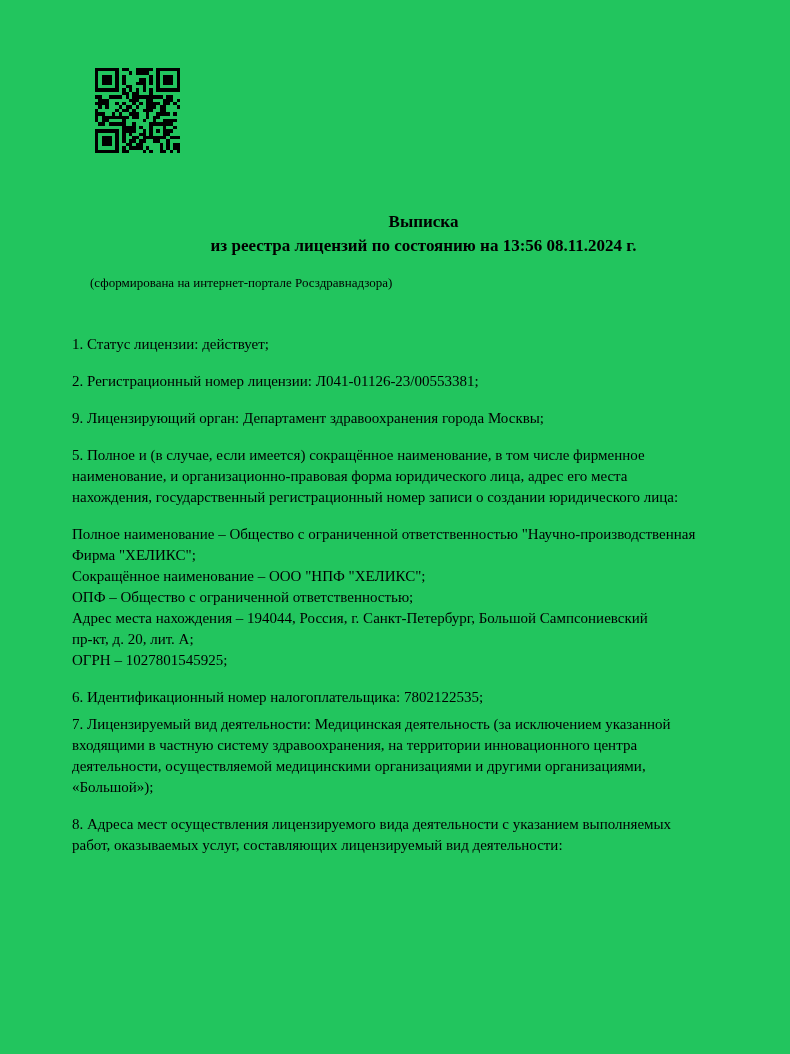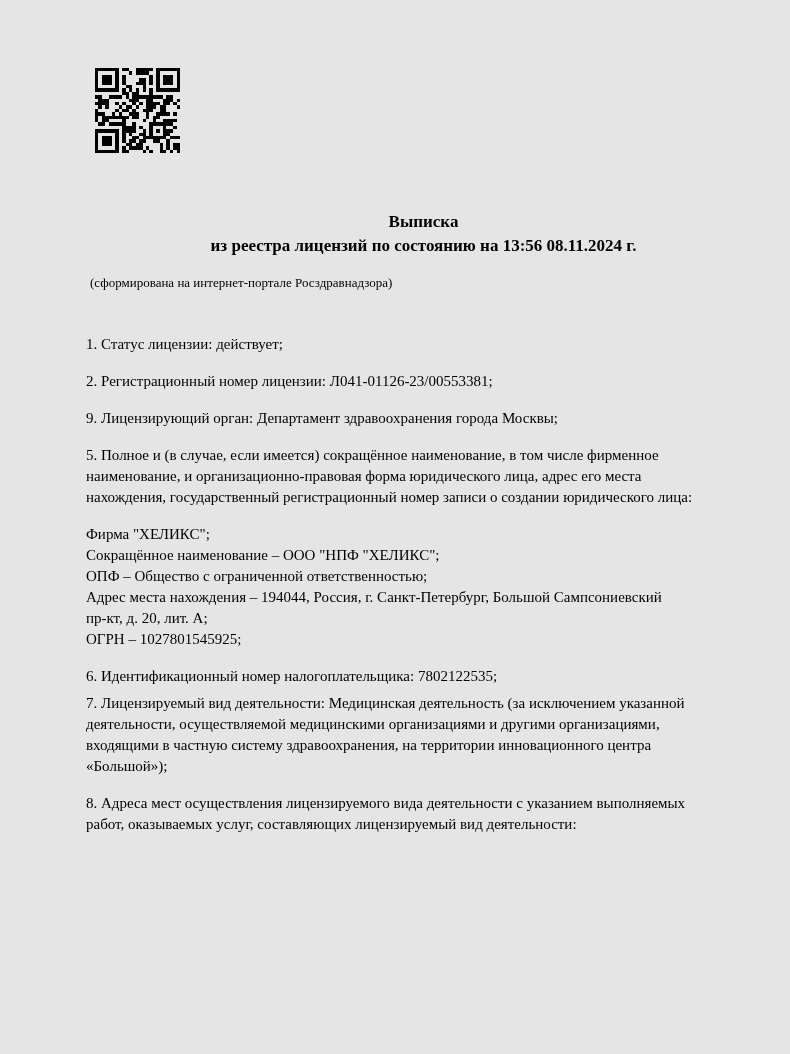--- a/index.html
+++ b/index.html
@@ -11,21 +11,21 @@
     height: 1054px;
     background: #ffffff;
     font-family: "Liberation Serif", "DejaVu Serif", serif;
     color: #000000;
     overflow: hidden;
   }
   .page {
     position: relative;
     width: 790px;
     height: 1054px;
-    background: #e5e5e5;
+    background: #22c55e;
     overflow: hidden;
   }
   .qr {
     position: absolute;
     left: 95px;
     top: 68px;
     width: 85px;
     height: 85px;
   }
   .title-block {
@@ -43,21 +43,21 @@
     position: absolute;
     left: 90px;
     top: 274px;
     width: 667px;
     font-size: 13px;
     line-height: 18px;
     white-space: nowrap;
   }
   .content {
     position: absolute;
-    left: 86px;
+    left: 72px;
     top: 334px;
     width: 695px;
     font-size: 15px;
     line-height: 21px;
     font-family: Liberation Serif, serif;
   }
   .para {
     margin: 0 0 16px 0;
   }
   
@@ -419,34 +419,35 @@
       </div>
       <div class="para">
         <div class="line">9. Лицензирующий орган: Департамент здравоохранения города Москвы;</div>
       </div>
       <div class="para">
         <div class="line">5. Полное и (в случае, если имеется) сокращённое наименование, в том числе фирменное</div>
         <div class="line">наименование, и организационно-правовая форма юридического лица, адрес его места</div>
         <div class="line">нахождения, государственный регистрационный номер записи о создании юридического лица:</div>
       </div>
       <div class="para">
+        <div class="line">Полное наименование – Общество с ограниченной ответственностью "Научно-производственная</div>
         <div class="line">Фирма "ХЕЛИКС";</div>
         <div class="line">Сокращённое наименование – ООО "НПФ "ХЕЛИКС";</div>
         <div class="line">ОПФ – Общество с ограниченной ответственностью;</div>
         <div class="line">Адрес места нахождения – 194044, Россия, г. Санкт-Петербург, Большой Сампсониевский</div>
         <div class="line">пр-кт, д. 20, лит. А;</div>
         <div class="line">ОГРН – 1027801545925;</div>
       </div>
       <div class="para">
         <div class="line">6. Идентификационный номер налогоплательщика: 7802122535;</div>
       </div>
       <div class="para">
         <div class="line">7. Лицензируемый вид деятельности: Медицинская деятельность (за исключением указанной</div>
+        <div class="line">входящими в частную систему здравоохранения, на территории инновационного центра</div>
         <div class="line">деятельности, осуществляемой медицинскими организациями и другими организациями,</div>
-        <div class="line">входящими в частную систему здравоохранения, на территории инновационного центра</div>
         <div class="line">«Большой»);</div>
       </div>
       <div class="para">
         <div class="line">8. Адреса мест осуществления лицензируемого вида деятельности с указанием выполняемых</div>
         <div class="line">работ, оказываемых услуг, составляющих лицензируемый вид деятельности:</div>
       </div>
     </div>
 
 </div>
 

